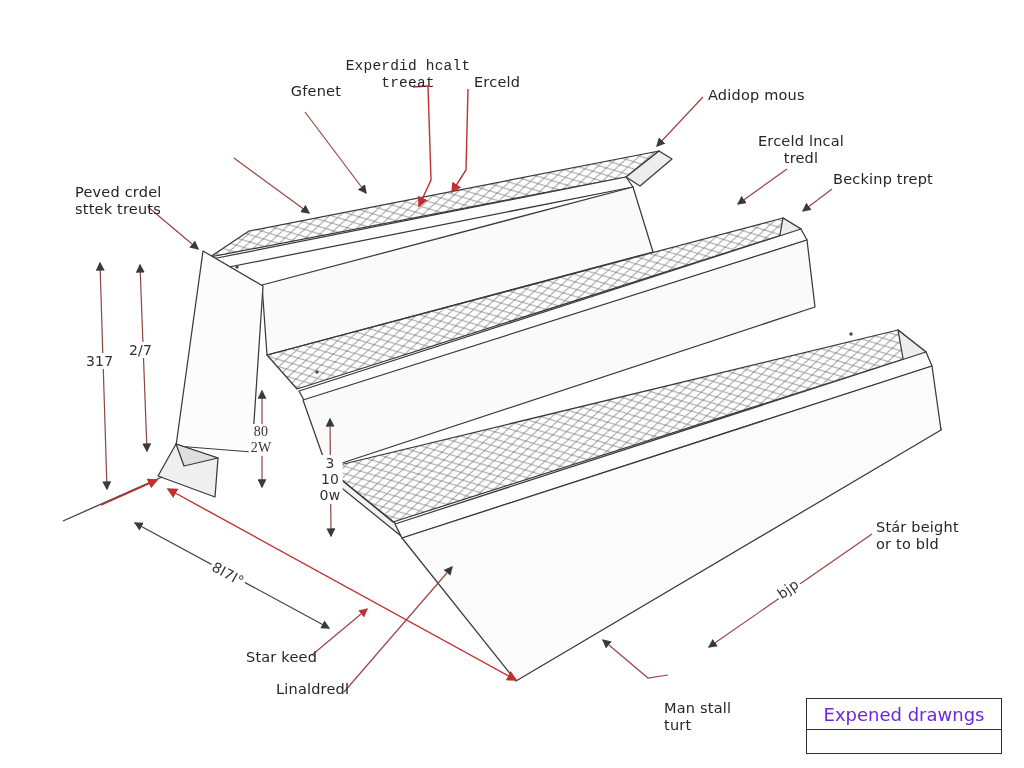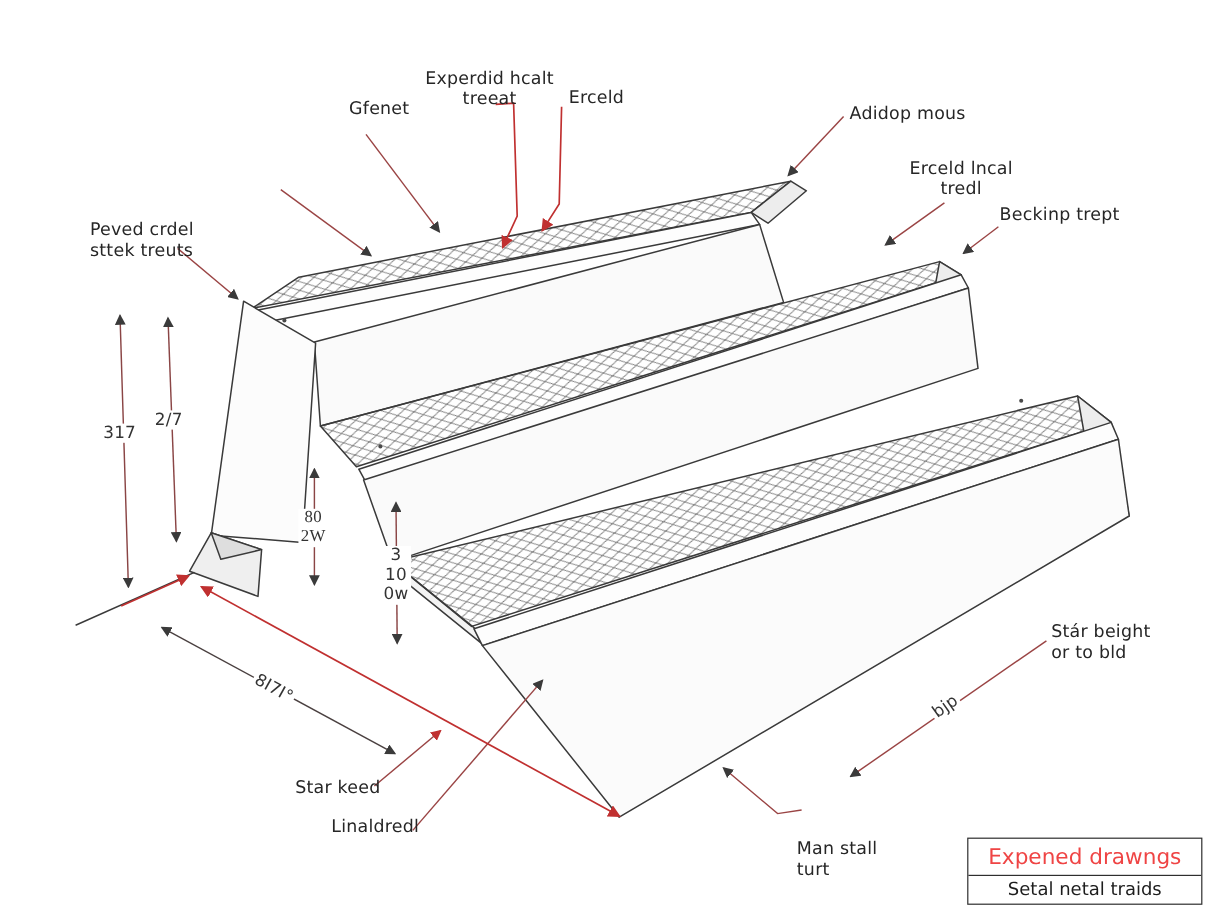--- a/index.html
+++ b/index.html
@@ -8,21 +8,21 @@
   svg{position:absolute;left:0;top:0;}
   .lbl{position:absolute;font-size:14.5px;line-height:1.16;color:#262626;
        letter-spacing:.2px;white-space:nowrap;}
   .ctr{transform:translateX(-50%);text-align:center;}
   .onln{background:#fff;padding:0 2px;text-align:center;}
   .rot{transform:translate(-50%,-50%) rotate(var(--a));background:#fff;padding:0 2px;}
   .dim{font-size:14px;color:#333;}
   #title-block{position:absolute;left:806px;top:698px;width:196px;height:56px;
        border:1.8px solid #2e2e2e;background:#fff;box-sizing:border-box;}
   #title-block .row1{height:30px;border-bottom:1.6px solid #2e2e2e;display:flex;
-       align-items:center;justify-content:center;font-size:18px;color:#ef4444;}
+       align-items:center;justify-content:center;font-size:18px;color:#6d28d9;}
   #title-block .row2{height:22px;display:flex;align-items:center;justify-content:center;
        font-size:15px;color:#1d1d1d;}
 </style>
 </head>
 <body>
 
 <div id="stage">
 
   <svg width="1024" height="768" viewBox="0 0 1024 768">
     <defs>
@@ -96,21 +96,21 @@
       <path d="M100,263 L107,489" marker-start="url(#mD)" marker-end="url(#mD)"></path>
       <path d="M140,265 L147,451" marker-start="url(#mD)" marker-end="url(#mD)"></path>
       <path d="M262,391 L262,487" marker-start="url(#mD)" marker-end="url(#mD)"></path>
       <path d="M330,419 L331,536" marker-start="url(#mD)" marker-end="url(#mD)"></path>
       <path d="M135,523 L329,628" stroke="#4a4040" marker-start="url(#mD)" marker-end="url(#mD)"></path>
     </g>
   </svg>
 
   <div class="lbl ctr" style="left:306px;top:83px;margin-left:10px;">Gfenet</div>
 
-  <div class="lbl ctr" style="left:408px;top:58px;">
+  <div class="lbl ctr" style="left:408px;top:58px;font-family:Liberation Mono, monospace;">
     <div>Experdid hcalt</div>
     <div>treeat</div>
   </div>
 
   <div class="lbl" style="left:474px;top:74px;">Erceld</div>
 
   <div class="lbl" style="left:708px;top:87px;">Adidop mous</div>
 
 
   <div class="lbl" style="left:58px;top:184px;margin-left:17px;">
@@ -154,16 +154,15 @@
     <div>10</div>
     <div>0w</div>
   </div>
 
   <div class="lbl dim rot" style="left:228px;top:574px;--a:29deg;">8I7I°</div>
 
   <div class="lbl dim rot" style="left:788px;top:589px;--a:-35deg;">bjp</div>
 
   <div id="title-block">
     <div class="row1">Expened drawngs</div>
-    <div class="row2">Setal netal traids</div>
   </div>
 
 </div>
 
 </body></html>

